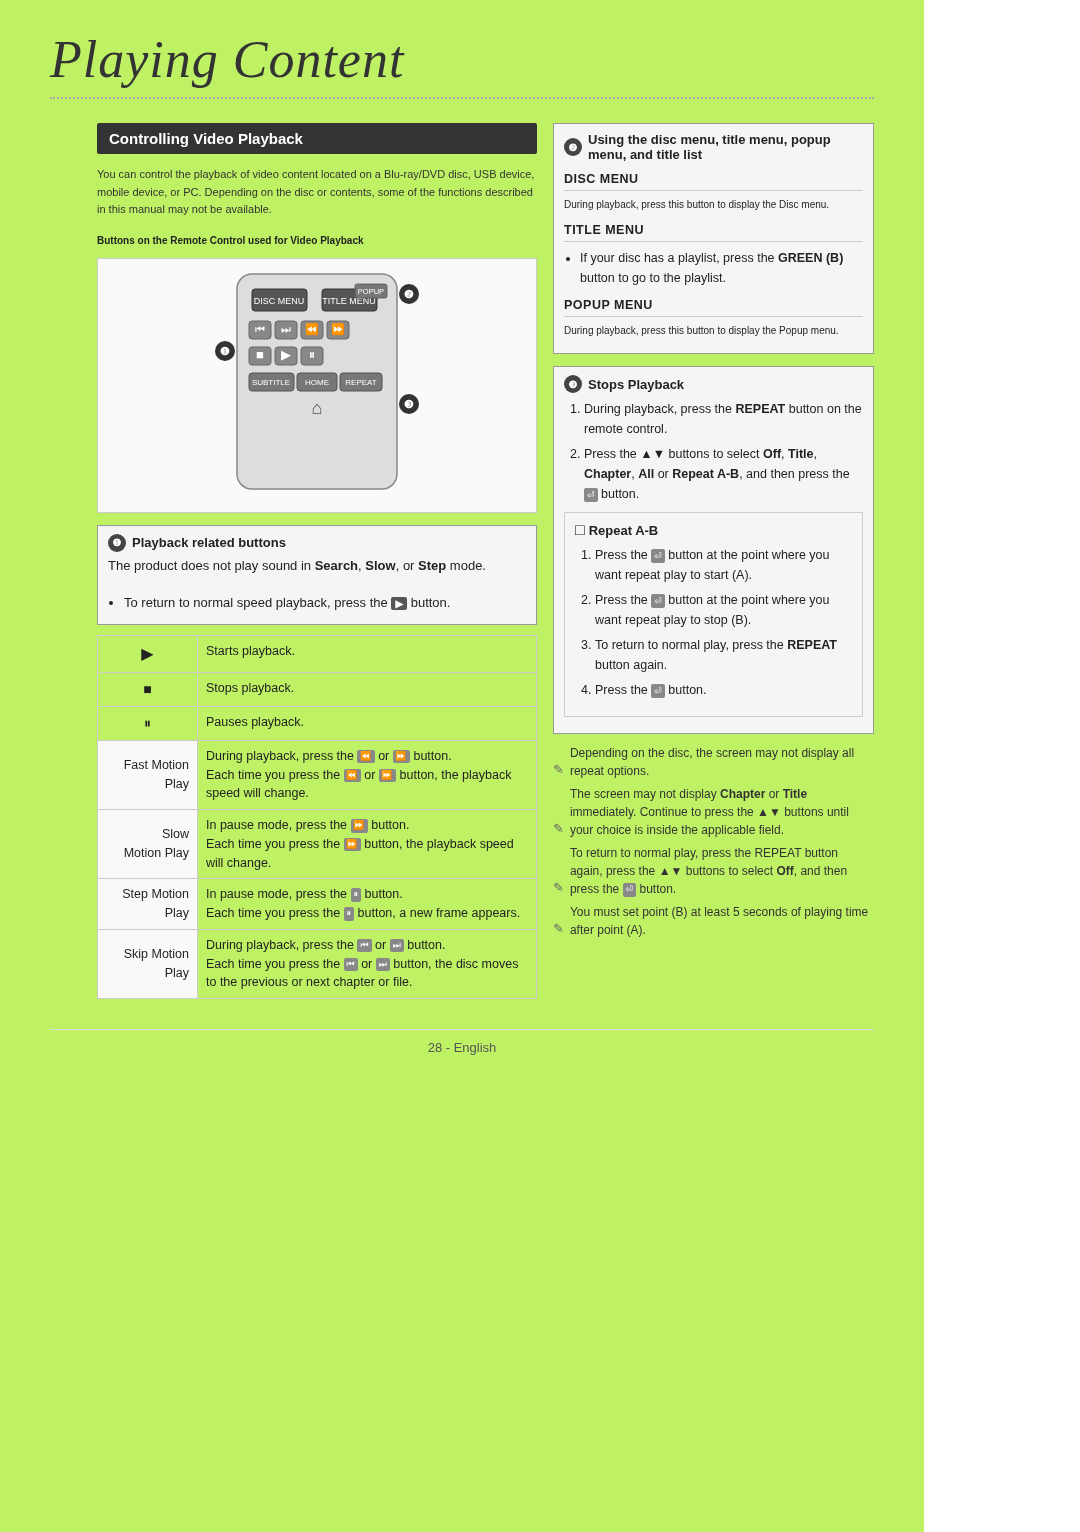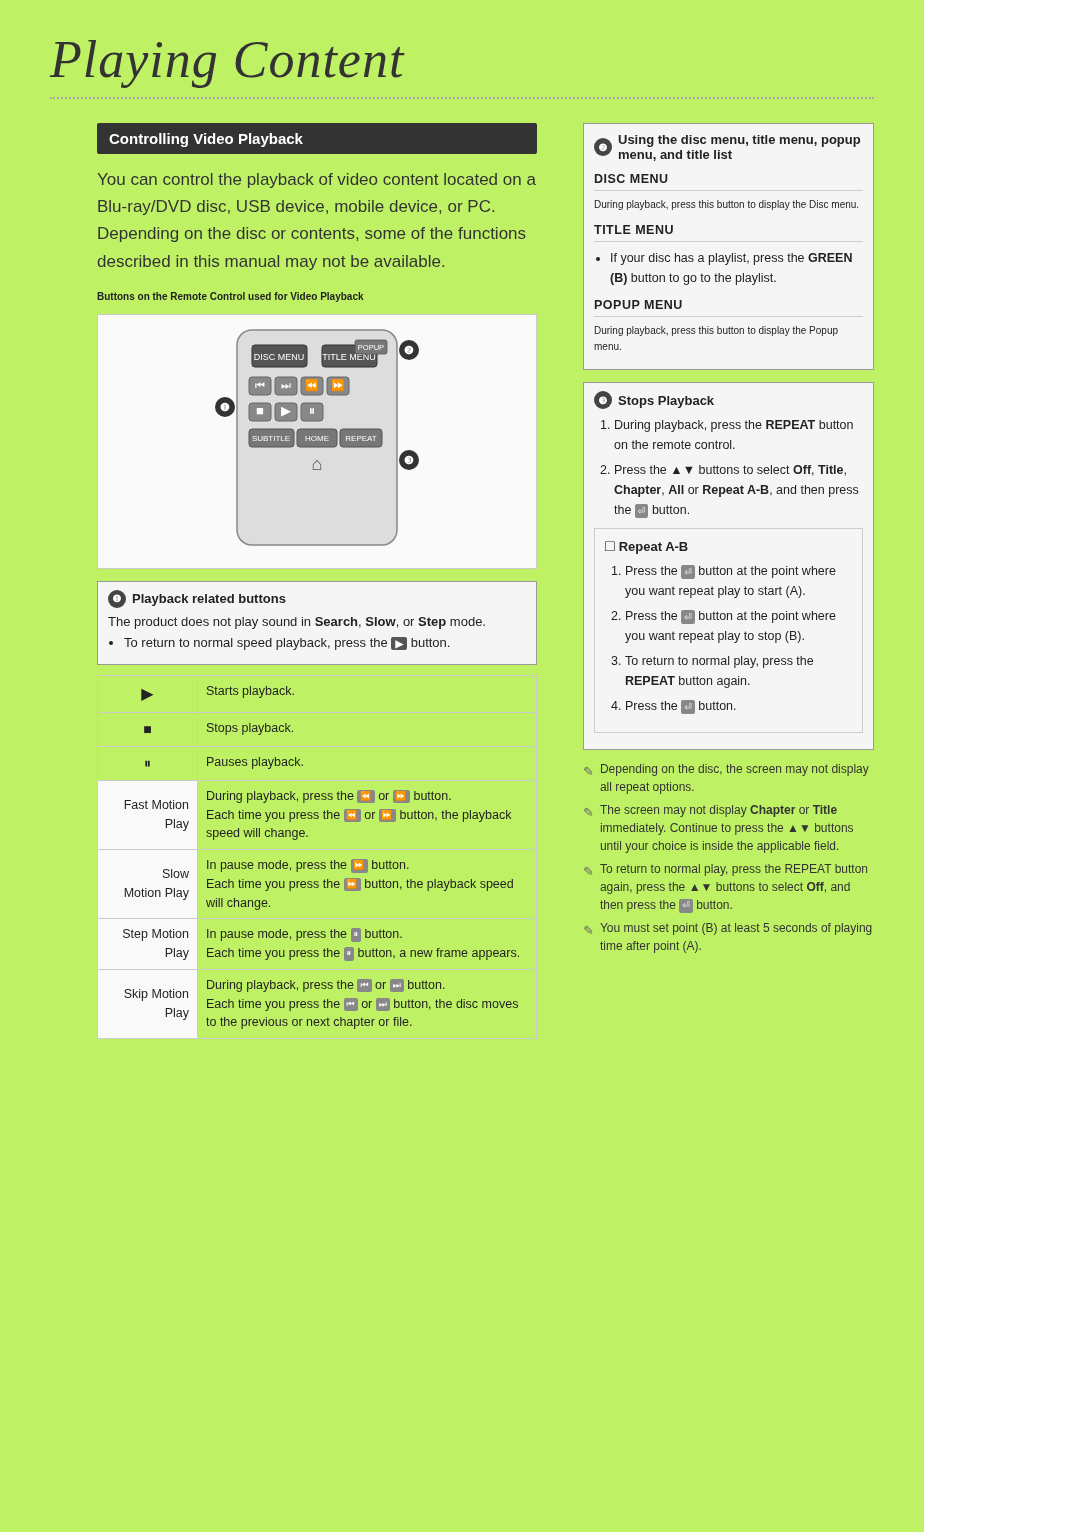--- a/index.html
+++ b/index.html
@@ -30,21 +30,21 @@
       color: #333;
       border-bottom: 2px dotted #aaa;
       padding-bottom: 8px;
       margin-bottom: 24px;
       letter-spacing: 1px;
     }
 
     
     .two-col {
       display: flex;
-      gap: 46px;
+      gap: 16px;
       padding-left: 47px;
     }
 
     .left-col {
       flex: 0 0 440px;
       width: 440px;
     }
 
     .right-col {
       flex: 1;
@@ -55,21 +55,21 @@
       background: #333;
       color: #fff;
       font-size: 15px;
       font-weight: bold;
       padding: 7px 12px;
       margin-bottom: 12px;
       border-radius: 2px;
     }
 
     .intro-text {
-      font-size: 17px;
+      font-size: 11px;
       line-height: 1.6;
       margin-bottom: 16px;
       color: #333;
     }
 
     .subsection-title {
       font-size: 10px;
       font-weight: bold;
       margin-bottom: 12px;
       color: #222;
@@ -171,21 +171,21 @@
     }
 
     .right-col ol li {
       font-size: 12.5px;
       line-height: 1.6;
       margin-bottom: 5px;
     }
 
     .note-item {
       display: flex;
-      align-items: flex-start;
+      align-items: flex-end;
       gap: 6px;
       font-size: 12px;
       line-height: 1.5;
       margin-bottom: 5px;
       color: #333;
     }
 
     .note-icon {
       flex-shrink: 0;
       font-size: 14px;
@@ -330,21 +330,21 @@
       </div>
 
       <div class="info-box">
         <div class="info-box-title">
           <span class="number-badge">❶</span>
           <span>Playback related buttons</span>
         </div>
         <p>
           The product does not play sound in <strong>Search</strong>, <strong>Slow</strong>, or <strong>Step</strong> mode.
         </p>
-        <ul style="margin-left:16px; margin-top:6px; margin-bottom:6px;">
+        <ul style="margin-left:16px; margin-top:22px; margin-bottom:6px;">
           <li>To return to normal speed playback, press the <span class="btn-icon">▶</span> button.</li>
         </ul>
       </div>
 
       <table class="playback-table">
         <tbody>
           <tr>
             <td class="icon-cell"><span style="font-size:16px;">▶</span></td>
             <td>Starts playback.</td>
           </tr>
@@ -450,14 +450,15 @@
         <div class="note-item">
           <span class="note-icon note-pencil"></span>
           <span>You must set point (B) at least 5 seconds of playing time after point (A).</span>
         </div>
       </div>
 
     </div>
 
   </div>
 
+  <div class="page-footer">28 - English</div>
 
 </div>
 
 </body></html>

